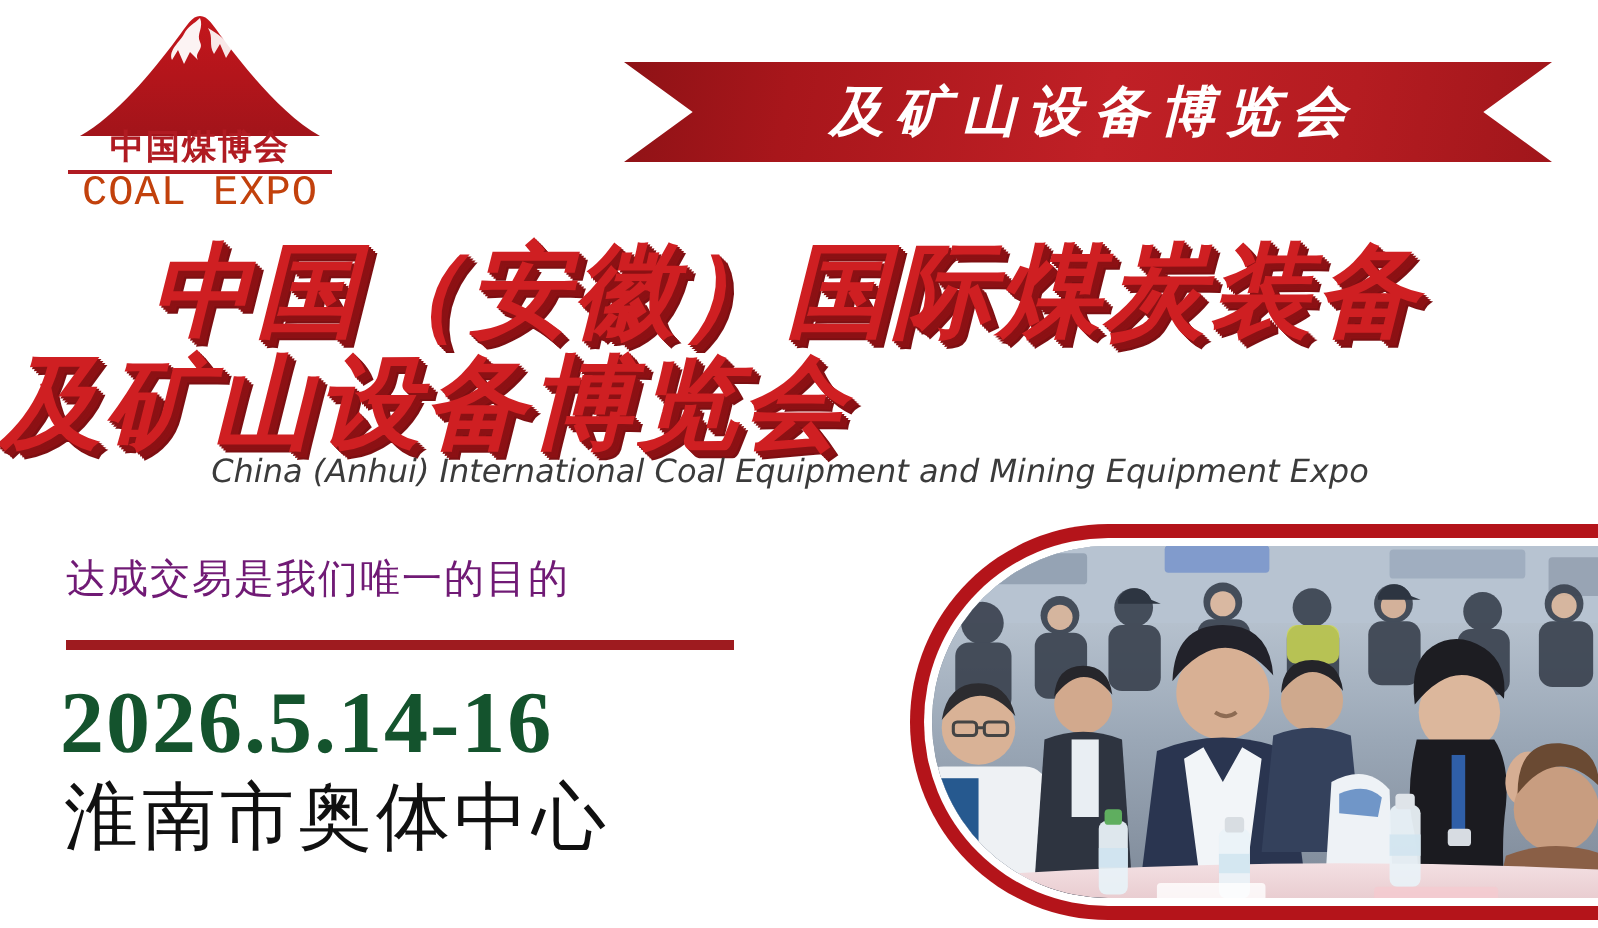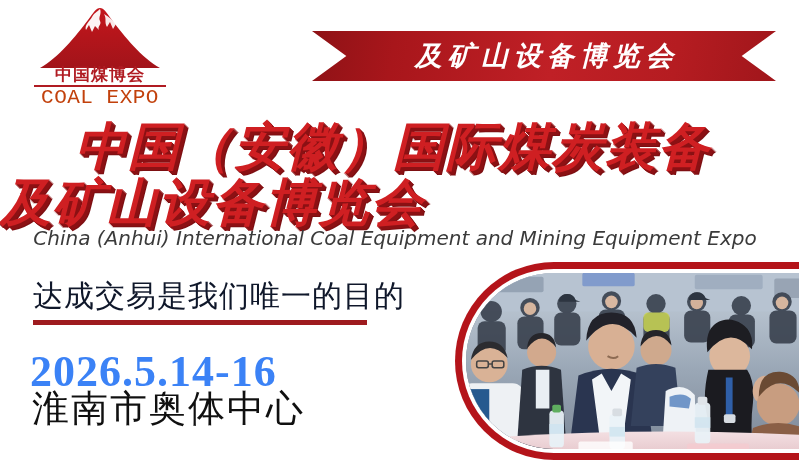--- a/index.html
+++ b/index.html
@@ -121,55 +121,55 @@
   
   .subtitle-en {
     position: absolute;
     left: 0;
     top: 226px;
     width: 790px;
     text-align: center;
     font-family: "DejaVu Sans", sans-serif;
     font-style: italic;
     font-weight: 400;
-    font-size: 20px;
+    font-size: 16px;
     letter-spacing: 0px;
     color: #3b3b3b;
     white-space: nowrap;
   }
 
   
   .slogan {
     position: absolute;
     left: 33px;
     top: 276px;
     font-family: "DejaVu Sans", sans-serif;
-    font-size: 30px;
+    font-size: 20px;
     font-weight: 400;
     letter-spacing: 1px;
-    color: #0f172a;
+    color: #701a75;
     white-space: nowrap;
   }
   .slogan-rule {
     position: absolute;
     left: 33px;
     top: 320px;
     width: 334px;
     height: 5px;
     background: #9e1b1f;
   }
   .date {
     position: absolute;
     left: 30px;
-    top: 346px;
+    top: 336px;
     font-family: "Liberation Serif", serif;
     font-weight: 700;
     font-size: 44px;
     letter-spacing: 1px;
-    color: #3b82f6;
+    color: #14532d;
     white-space: nowrap;
   }
   .venue {
     position: absolute;
     left: 32px;
     top: 384px;
     font-family: "DejaVu Sans", sans-serif;
     font-size: 37px;
     font-weight: 400;
     letter-spacing: 2px;

